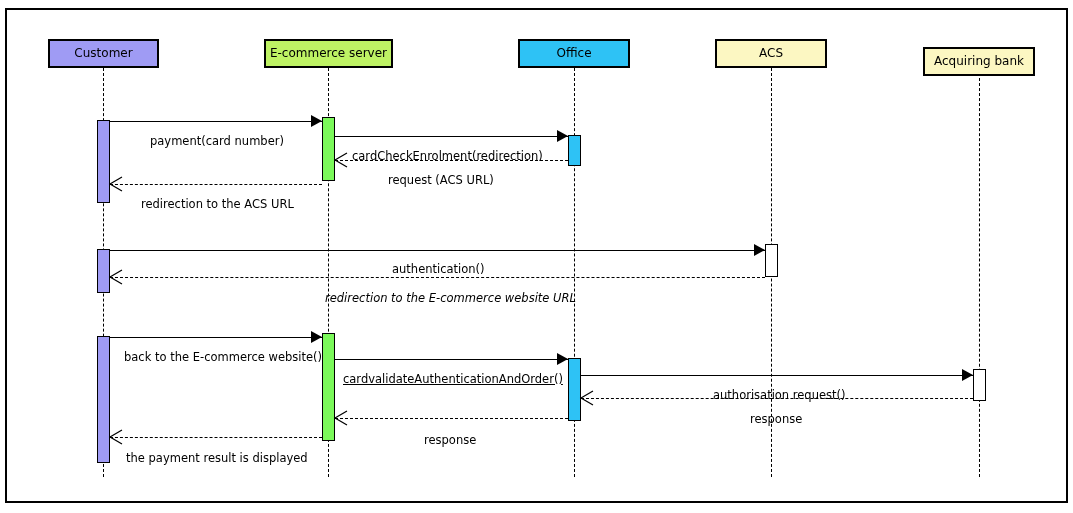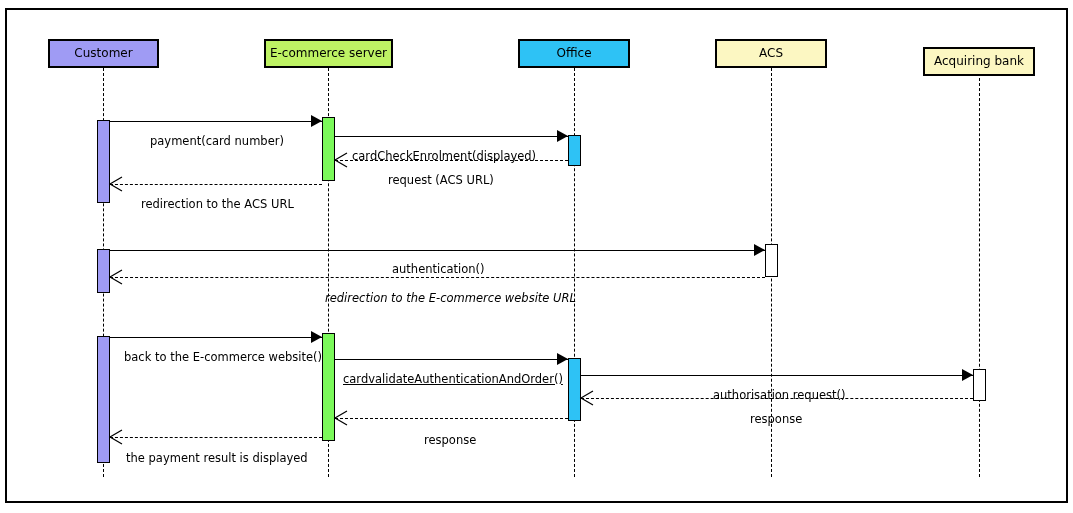--- a/index.html
+++ b/index.html
@@ -71,21 +71,21 @@
       <div class="activation" style="left: 568px; top: 358px; height: 63px; background: rgb(46, 194, 245);"></div>
       <div class="activation" style="left: 765px; top: 244px; height: 33px; background: rgb(255, 255, 255);"></div>
       <div class="activation" style="left: 973px; top: 369px; height: 32px; background: rgb(255, 255, 255);"></div>
     </div>
   <div id="layer-messages">
       <div class="msg-line" style="left: 109.5px; top: 121px; width: 212px;"></div>
       <div class="arrowhead solid-right" style="left: 310.5px; top: 115px;"></div>
       <div class="msg-label" style="left: 150px; top: 106px;">payment(card number)</div>
       <div class="msg-line" style="left: 334.5px; top: 136px; width: 233px;"></div>
       <div class="arrowhead solid-right" style="left: 556.5px; top: 130px;"></div>
-      <div class="msg-label" style="left: 352px; top: 121px;">cardCheckEnrolment(displayed)</div>
+      <div class="msg-label" style="left: 352px; top: 121px;">cardCheckEnrolment(redirection)</div>
       <div class="msg-line dashed" style="left: 334.5px; top: 160px; width: 233px;"></div>
       <svg class="oh" width="14" height="16" style="left: 334.5px; top: 152px;">
         <path d="M12,1 L0,8 L12,15" fill="none" stroke="#000" stroke-width="1.2"></path>
       </svg>
       <div class="msg-label" style="left: 388px; top: 145px;">request (ACS URL)</div>
       <div class="msg-line dashed" style="left: 109.5px; top: 184px; width: 212px;"></div>
       <svg class="oh" width="14" height="16" style="left: 109.5px; top: 176px;">
         <path d="M12,1 L0,8 L12,15" fill="none" stroke="#000" stroke-width="1.2"></path>
       </svg>
       <div class="msg-label" style="left: 141px; top: 169px;">redirection to the ACS URL</div>

